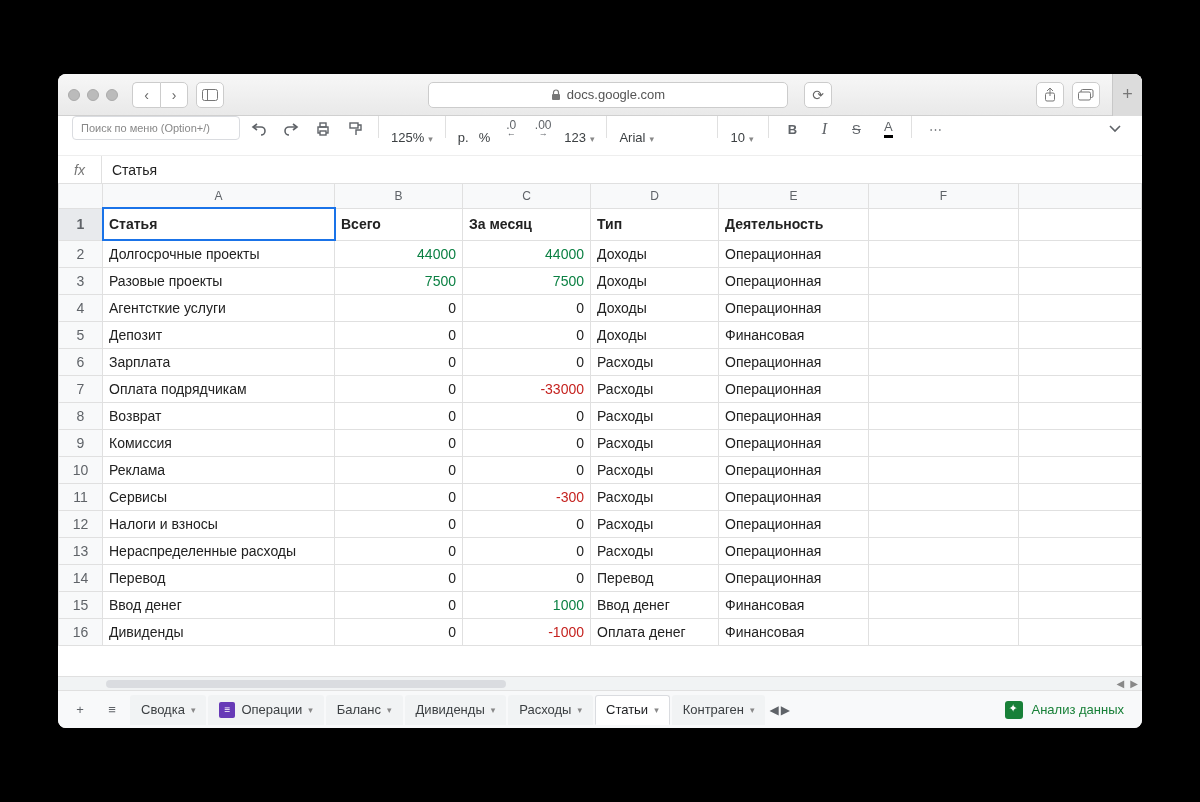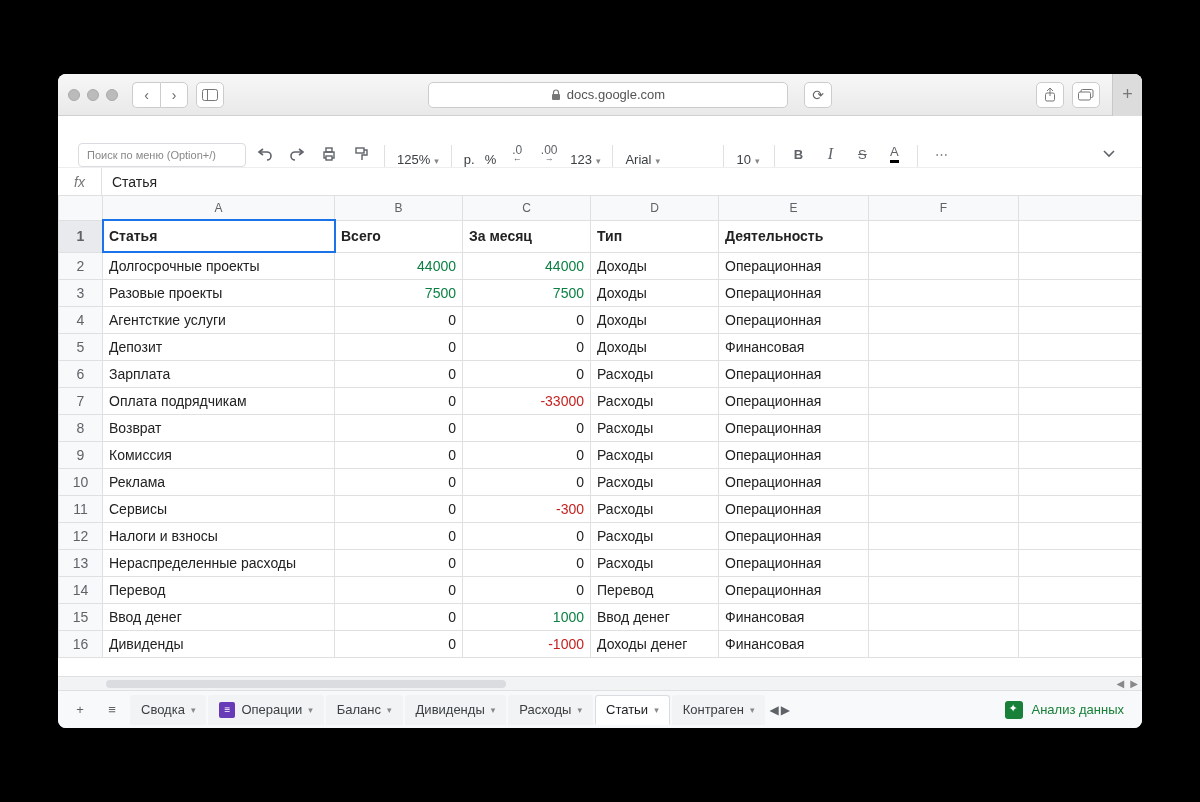--- a/index.html
+++ b/index.html
@@ -60,25 +60,25 @@
     font-size: 13px;
   }
   .spacer { flex: 1; }
   .new-tab {
     width: 30px; height: 42px; background:#dcdcdc;
     border-left:1px solid #c8c8c8; display:flex; align-items:center; justify-content:center;
     color:#777; font-size:18px; margin:-0px -10px 0 4px;
   }
   
   .toolbar {
-    height: 52px;
+    height: 40px;
     display: flex;
-    align-items: flex-end;
+    align-items: flex-start;
     gap: 6px;
-    padding: 0 20px;
+    padding: 0 14px;
     border-bottom: 1px solid #eee;
     color:#444;
   }
   .menu-search {
     width: 168px; height:24px; border:1px solid #dadce0; border-radius:4px;
     padding:0 8px; font-size:11px; color:#888; display:flex; align-items:center;
   }
   .tb-btn { width:26px; height:26px; display:flex; align-items:center; justify-content:center; color:#5f6368; border-radius:3px; }
   .tb-sep { width:1px; height:22px; background:#e0e0e0; margin:0 4px;}
   .tb-txt { font-size:13px; color:#3c4043; padding:0 2px;margin-top:14px;}
@@ -428,21 +428,21 @@
             <td class="cell tl">Ввод денег</td>
             <td class="cell tl">Финансовая</td>
             <td class="cell"></td>
             <td class="cell"></td>
           </tr>
           <tr>
             <td class="rowhead">16</td>
             <td class="cell tl">Дивиденды</td>
             <td class="cell tr ">0</td>
             <td class="cell tr red">-1000</td>
-            <td class="cell tl">Доходы денег</td>
+            <td class="cell tl">Оплата денег</td>
             <td class="cell tl">Финансовая</td>
             <td class="cell"></td>
             <td class="cell"></td>
           </tr>
         </tbody>
     </table>
     <div style="flex:1"></div>
     <div class="scrolltrack">
       <div class="thumb"></div>
       <div class="arrows">

